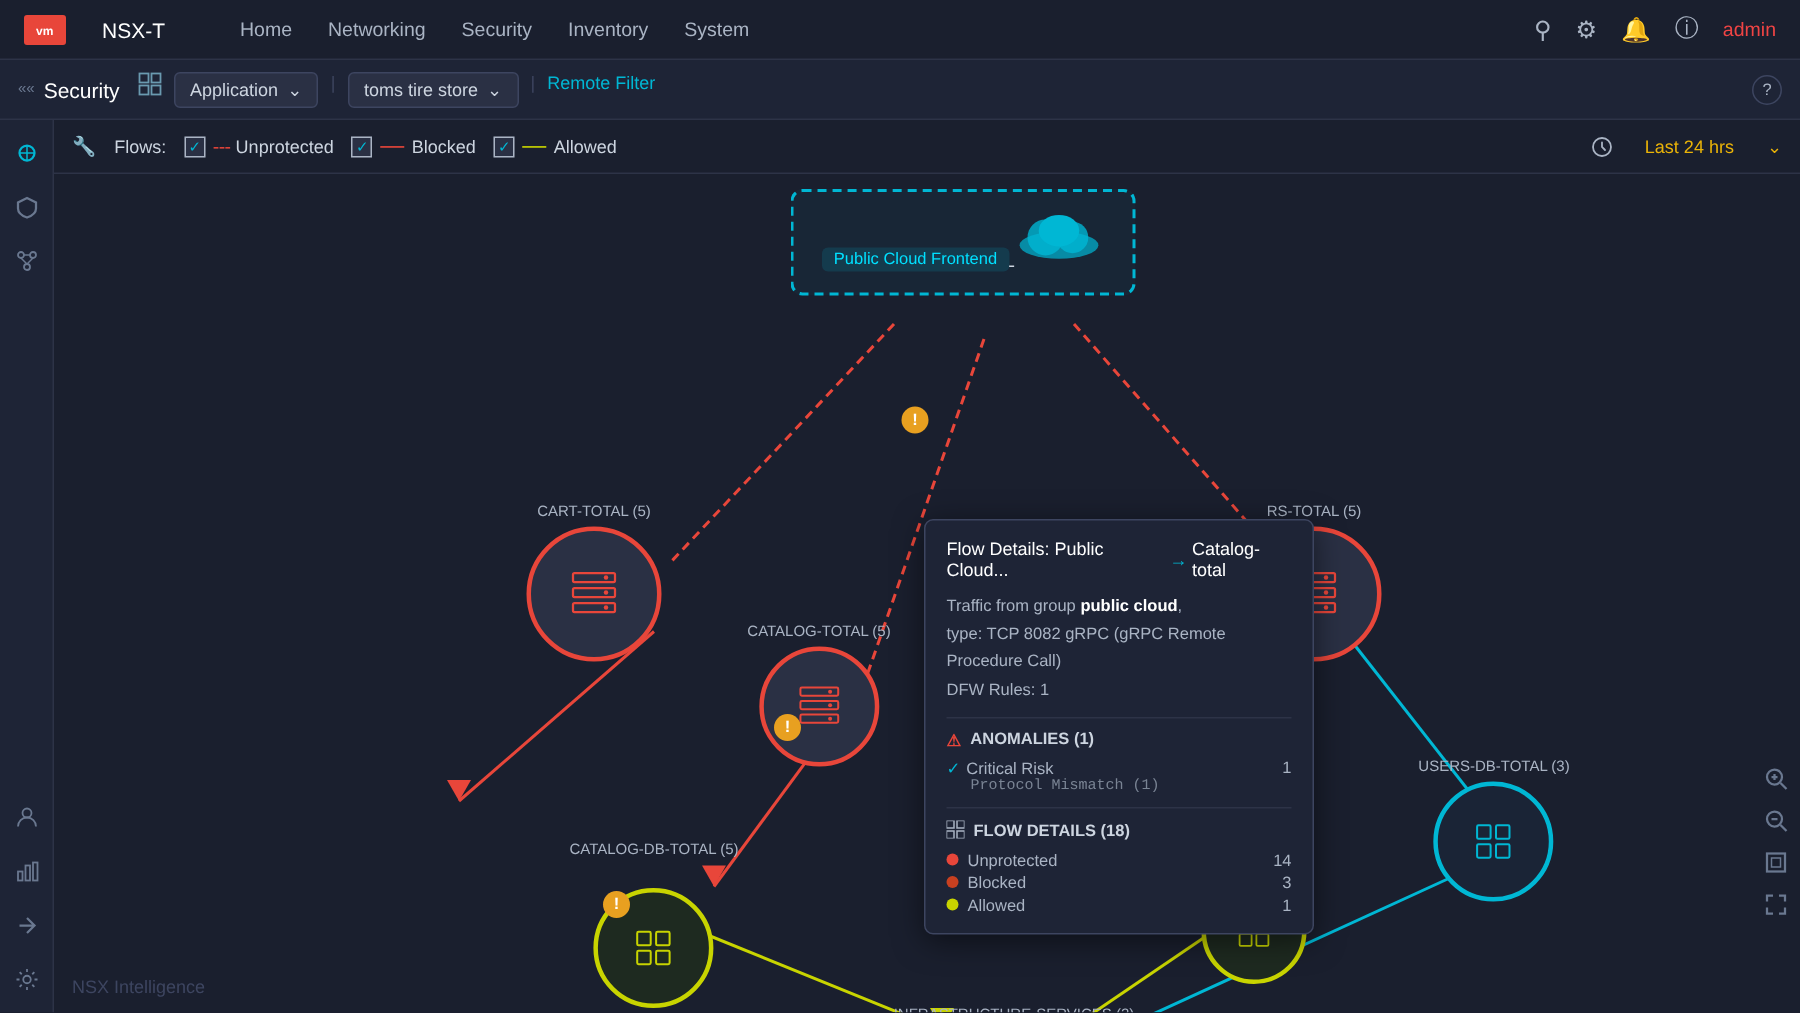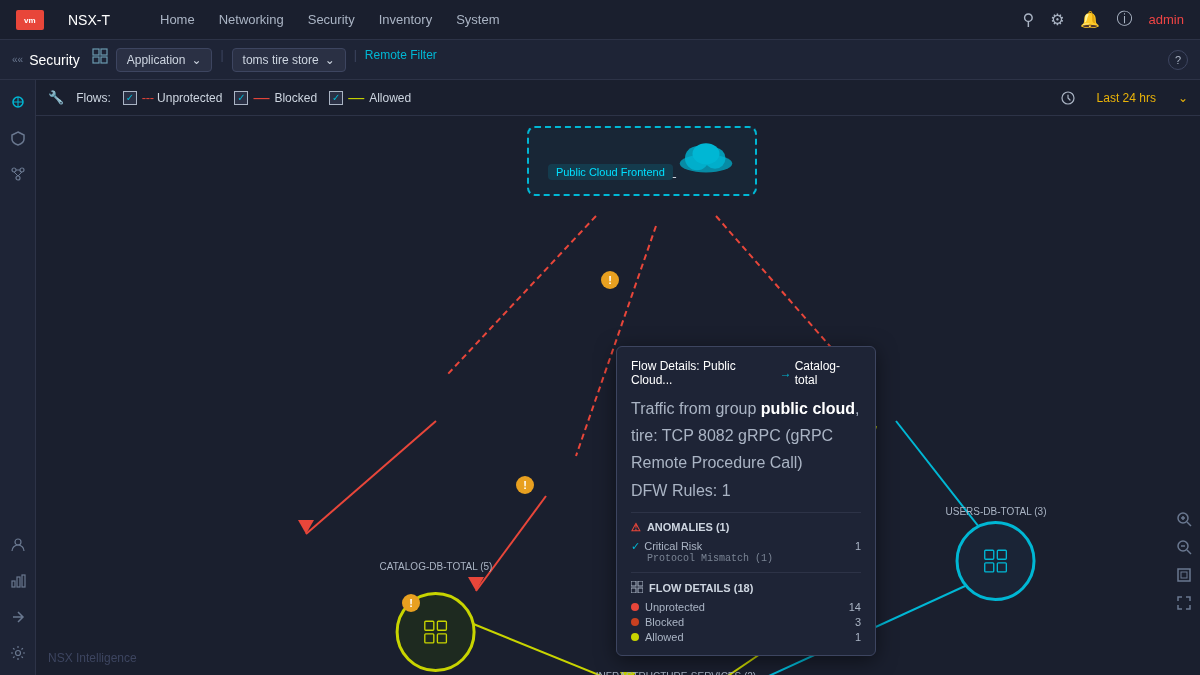--- a/index.html
+++ b/index.html
@@ -309,21 +309,21 @@
     }
     .tooltip-header {
       font-size: 12px;
       color: #ffffff;
       margin-bottom: 8px;
       display: flex;
       align-items: center;
       gap: 3px;
     }
     .tooltip-arrow { color: #00b7d4; }
-    .tooltip-body { font-size: 16px; color: #aab4c4; line-height: 1.7; }
+    .tooltip-body { font-size: 11px; color: #aab4c4; line-height: 1.7; }
     .tooltip-body strong { color: #ffffff; }
     .tooltip-section {
       border-top: 1px solid #2d3347;
       margin-top: 8px;
       padding-top: 8px;
     }
     .tooltip-section-title {
       font-size: 11px;
       font-weight: 600;
       color: #cdd5e0;
@@ -579,39 +579,78 @@
           <svg class="cloud-shape" viewBox="0 0 80 50" fill="none">
             <ellipse cx="40" cy="35" rx="35" ry="12" fill="#00b7d4" opacity="0.7"></ellipse>
             <ellipse cx="28" cy="28" rx="16" ry="16" fill="#00b7d4" opacity="0.8"></ellipse>
             <ellipse cx="52" cy="28" rx="14" ry="14" fill="#00b7d4" opacity="0.8"></ellipse>
             <ellipse cx="40" cy="22" rx="18" ry="14" fill="#00b7d4"></ellipse>
           </svg>
         </div>
 
         <div class="warning-badge" style="position:absolute;left:565px;top:155px;">!</div>
 
-
-
+        <div class="node node-lg node-server" style="left:360px;top:220px;transform:translateX(-50%);">
+          <div class="node-label">CART-TOTAL (5)</div>
+          <div class="node-circle">
+            <svg width="40" height="40" viewBox="0 0 40 40" fill="none">
+              <rect x="6" y="6" width="28" height="6" rx="1" stroke="#e8463a" stroke-width="1.5" fill="none"></rect>
+              <rect x="6" y="16" width="28" height="6" rx="1" stroke="#e8463a" stroke-width="1.5" fill="none"></rect>
+              <rect x="6" y="26" width="28" height="6" rx="1" stroke="#e8463a" stroke-width="1.5" fill="none"></rect>
+              <circle cx="28" cy="9" r="1.5" fill="#e8463a"></circle>
+              <circle cx="28" cy="19" r="1.5" fill="#e8463a"></circle>
+              <circle cx="28" cy="29" r="1.5" fill="#e8463a"></circle>
+            </svg>
+          </div>
+        </div>
+
+
+        <div class="node node-md node-server" style="left:510px;top:300px;transform:translateX(-50%);">
+          <div class="node-label">CATALOG-TOTAL (5)</div>
+          <div class="node-circle">
+            <svg width="36" height="36" viewBox="0 0 40 40" fill="none">
+              <rect x="6" y="6" width="28" height="6" rx="1" stroke="#e8463a" stroke-width="1.5" fill="none"></rect>
+              <rect x="6" y="16" width="28" height="6" rx="1" stroke="#e8463a" stroke-width="1.5" fill="none"></rect>
+              <rect x="6" y="26" width="28" height="6" rx="1" stroke="#e8463a" stroke-width="1.5" fill="none"></rect>
+              <circle cx="28" cy="9" r="1.5" fill="#e8463a"></circle>
+              <circle cx="28" cy="19" r="1.5" fill="#e8463a"></circle>
+              <circle cx="28" cy="29" r="1.5" fill="#e8463a"></circle>
+            </svg>
+          </div>
+        </div>
 
         <div class="warning-badge" style="position:absolute;left:480px;top:360px;">!</div>
 
         <div class="node node-md node-db" style="left:400px;top:445px;transform:translateX(-50%);gap:20px;">
           <div class="node-label">CATALOG-DB-TOTAL (5)</div>
           <div class="node-circle">
             <svg width="36" height="36" viewBox="0 0 40 40" fill="none">
               <rect x="8" y="8" width="10" height="10" rx="1" stroke="#c8d400" stroke-width="1.5" fill="none"></rect>
               <rect x="22" y="8" width="10" height="10" rx="1" stroke="#c8d400" stroke-width="1.5" fill="none"></rect>
               <rect x="8" y="22" width="10" height="10" rx="1" stroke="#c8d400" stroke-width="1.5" fill="none"></rect>
               <rect x="22" y="22" width="10" height="10" rx="1" stroke="#c8d400" stroke-width="1.5" fill="none"></rect>
             </svg>
           </div>
         </div>
 
         <div class="warning-badge" style="position:absolute;left:366px;top:478px;">!</div>
 
+        <div class="node node-lg node-server" style="left:840px;top:220px;transform:translateX(-50%);">
+          <div class="node-label">RS-TOTAL (5)</div>
+          <div class="node-circle">
+            <svg width="40" height="40" viewBox="0 0 40 40" fill="none">
+              <rect x="6" y="6" width="28" height="6" rx="1" stroke="#e8463a" stroke-width="1.5" fill="none"></rect>
+              <rect x="6" y="16" width="28" height="6" rx="1" stroke="#e8463a" stroke-width="1.5" fill="none"></rect>
+              <rect x="6" y="26" width="28" height="6" rx="1" stroke="#e8463a" stroke-width="1.5" fill="none"></rect>
+              <circle cx="28" cy="9" r="1.5" fill="#e8463a"></circle>
+              <circle cx="28" cy="19" r="1.5" fill="#e8463a"></circle>
+              <circle cx="28" cy="29" r="1.5" fill="#e8463a"></circle>
+            </svg>
+          </div>
+        </div>
 
         <div class="node node-md node-db-blue" style="left:960px;top:390px;transform:translateX(-50%);justify-content:space-between;">
           <div class="node-label">USERS-DB-TOTAL (3)</div>
           <div class="node-circle">
             <svg width="36" height="36" viewBox="0 0 40 40" fill="none">
               <rect x="8" y="8" width="10" height="10" rx="1" stroke="#00b7d4" stroke-width="1.5" fill="none"></rect>
               <rect x="22" y="8" width="10" height="10" rx="1" stroke="#00b7d4" stroke-width="1.5" fill="none"></rect>
               <rect x="8" y="22" width="10" height="10" rx="1" stroke="#00b7d4" stroke-width="1.5" fill="none"></rect>
               <rect x="22" y="22" width="10" height="10" rx="1" stroke="#00b7d4" stroke-width="1.5" fill="none"></rect>
             </svg>
@@ -642,21 +681,21 @@
             <span>Flow Details: Public Cloud...</span>
             <span class="tooltip-arrow">→</span>
             <span>Catalog-total</span>
           </div>
           <div class="tooltip-body">
             <div>
               <span>Traffic from group</span>
               <strong>public cloud</strong>,
             </div>
             <div>
-              <span>tire:</span>
+              <span>type:</span>
               <span>TCP 8082 gRPC (gRPC Remote Procedure Call)</span>
             </div>
             <div>
               <span>DFW Rules:</span>
               <span>1</span>
             </div>
           </div>
 
           <div class="tooltip-section">
             <div class="tooltip-section-title">

